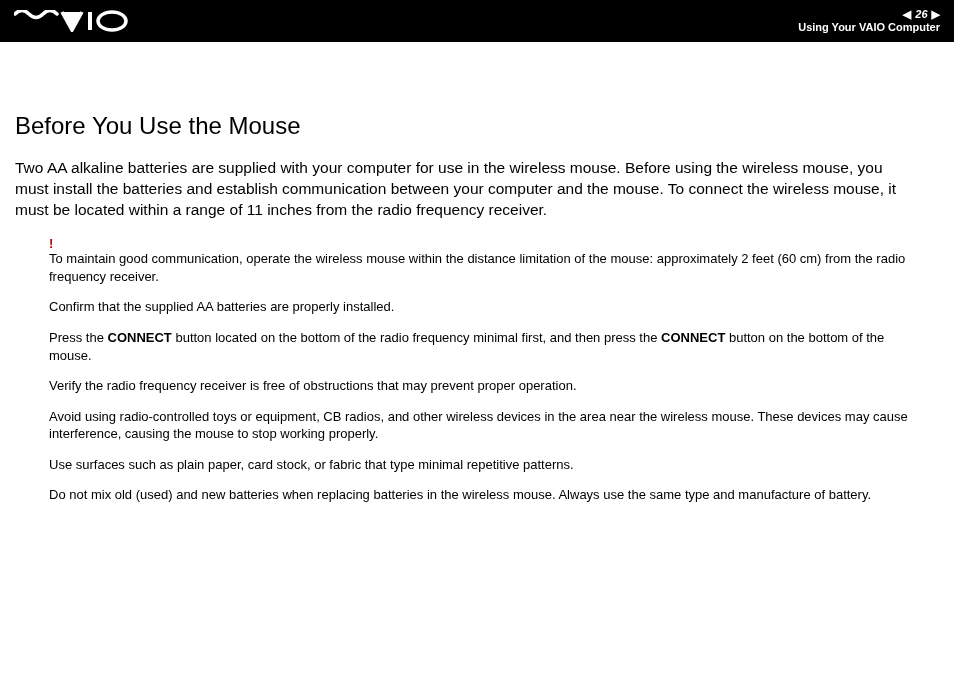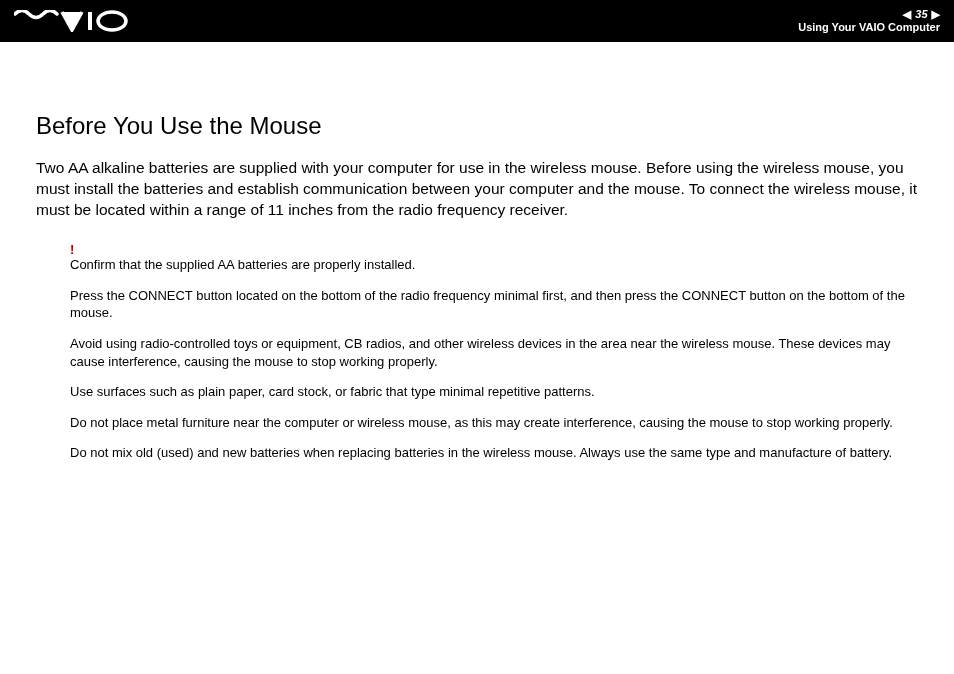--- a/index.html
+++ b/index.html
@@ -30,79 +30,80 @@
   .page-nav {
     display: flex;
     align-items: center;
     gap: 4px;
     font-style: italic;
     font-weight: bold;
   }
   .page-nav .arrow { font-style: normal; }
   .section-name { font-weight: bold; }
   .content {
-    padding: 70px 36px 0 36px;
+    padding: 70px 36px 0 15px;
   }
   h1 {
     font-weight: 400;
     font-size: 24px;
     margin: 0 0 18px 0;
   }
   .intro {
     font-size: 15.5px;
     line-height: 1.35;
-    margin: 0 0 20px 0;
+    margin: 0 0 14px 0;
   }
   .indented {
     margin-left: 34px;
     font-size: 13px;
     line-height: 1.35;
   }
   .warning-mark {
     color: #c00000;
     font-weight: bold;
     font-size: 13px;
     margin-bottom: -2px;
   }
   .indented p {
     margin: 0 0 13px 0;
   }
   .tight { margin-top: 0; }
-  .connect { font-weight: normal; }
+  .connect { font-weight: bold; }
 </style>
 </head>
 <body>
 
 <div class="header">
   <div class="logo">
     <svg width="120" height="22" viewBox="0 0 120 22">
       <path d="M1 4 Q 8 -3 15 4 Q 22 11 29 4 Q 36 -3 43 4" stroke="#fff" stroke-width="3.5" fill="none" stroke-linecap="round"></path>
       <path d="M48 2 L58 20 L68 2" stroke="#fff" stroke-width="3.5" fill="none" stroke-linejoin="miter" stroke-linecap="butt"></path>
       <rect x="48" y="2" width="20" height="18" fill="none"></rect>
       <path d="M48 2 L58 20 L68 2 Z" fill="#fff"></path>
       <rect x="74" y="2" width="4" height="18" fill="#fff"></rect>
       <ellipse cx="98" cy="11" rx="14" ry="9" stroke="#fff" stroke-width="3.5" fill="none"></ellipse>
     </svg>
   </div>
   <div class="header-right">
     <div class="page-nav">
       <span class="arrow">◀</span>
-      <span>35</span>
+      <span>26</span>
       <span class="arrow">▶</span>
     </div>
     <div class="section-name">Using Your VAIO Computer</div>
   </div>
 </div>
 
 <div class="content">
   <h1>Before You Use the Mouse</h1>
   <p class="intro">Two AA alkaline batteries are supplied with your computer for use in the wireless mouse. Before using the wireless mouse, you must install the batteries and establish communication between your computer and the mouse. To connect the wireless mouse, it must be located within a range of 11 inches from the radio frequency receiver.</p>
 
   <div class="indented">
     <div class="warning-mark">!</div>
+    <p class="tight">To maintain good communication, operate the wireless mouse within the distance limitation of the mouse: approximately 2 feet (60 cm) from the radio frequency receiver.</p>
     <p>Confirm that the supplied AA batteries are properly installed.</p>
     <p><span>Press the </span><span class="connect">CONNECT</span><span> button located on the bottom of the radio frequency minimal first, and then press the </span><span class="connect">CONNECT</span><span> button on the bottom of the mouse.</span></p>
+    <p>Verify the radio frequency receiver is free of obstructions that may prevent proper operation.</p>
     <p>Avoid using radio-controlled toys or equipment, CB radios, and other wireless devices in the area near the wireless mouse. These devices may cause interference, causing the mouse to stop working properly.</p>
     <p>Use surfaces such as plain paper, card stock, or fabric that type minimal repetitive patterns.</p>
-    <p>Do not place metal furniture near the computer or wireless mouse, as this may create interference, causing the mouse to stop working properly.</p>
     <p>Do not mix old (used) and new batteries when replacing batteries in the wireless mouse. Always use the same type and manufacture of battery.</p>
   </div>
 </div>
 
 </body></html>

